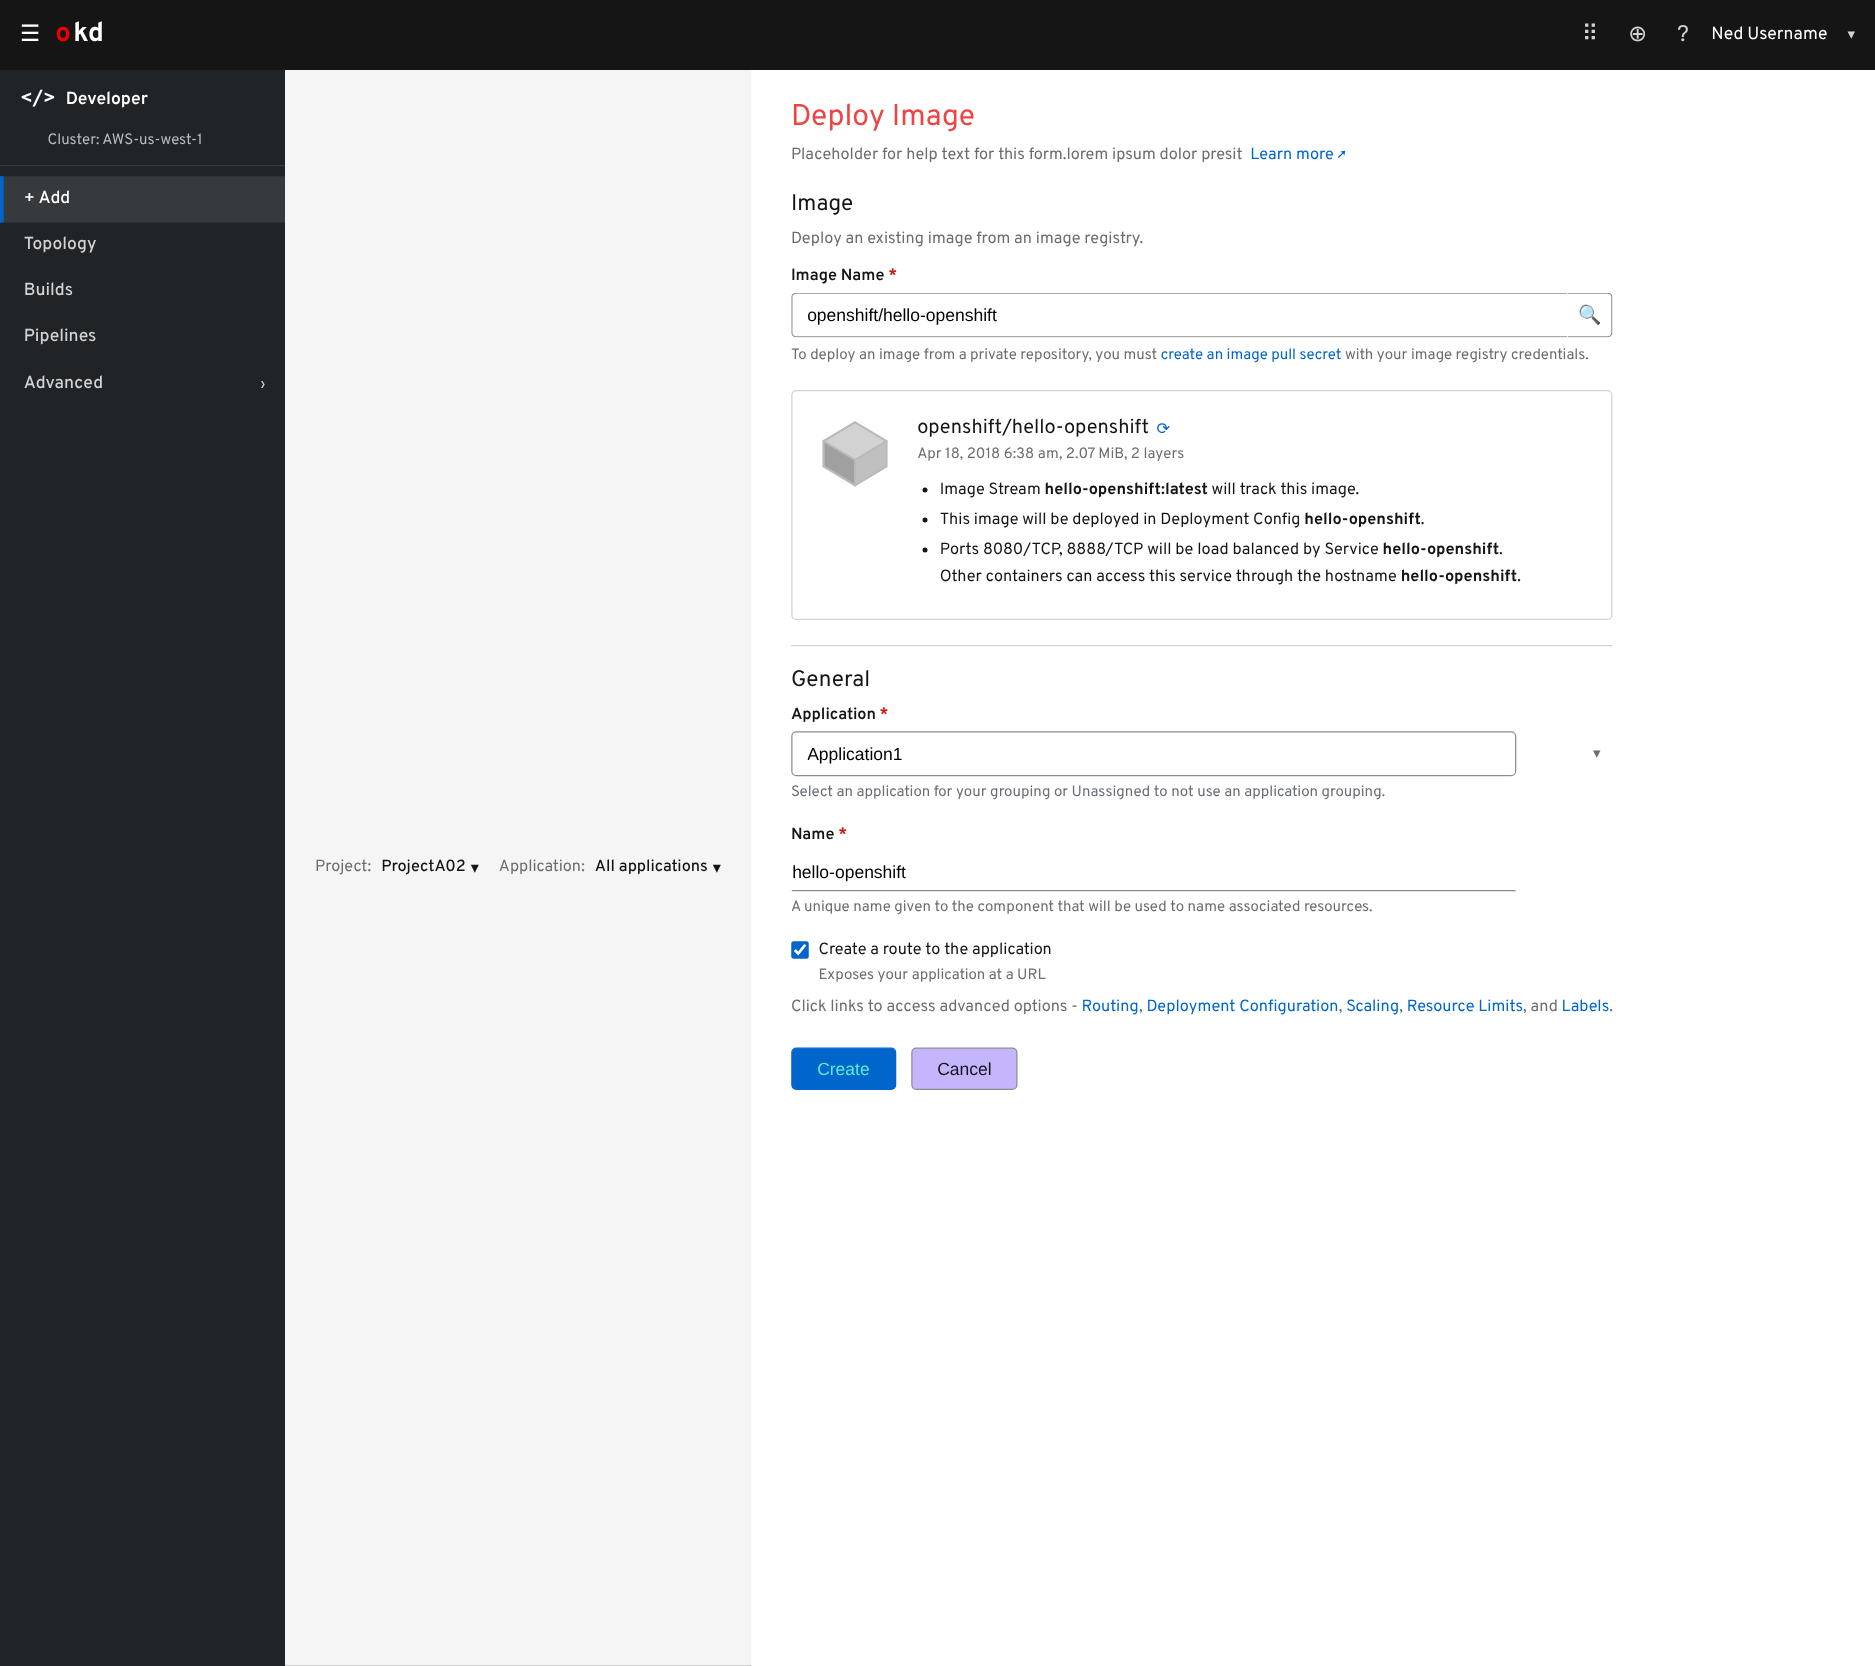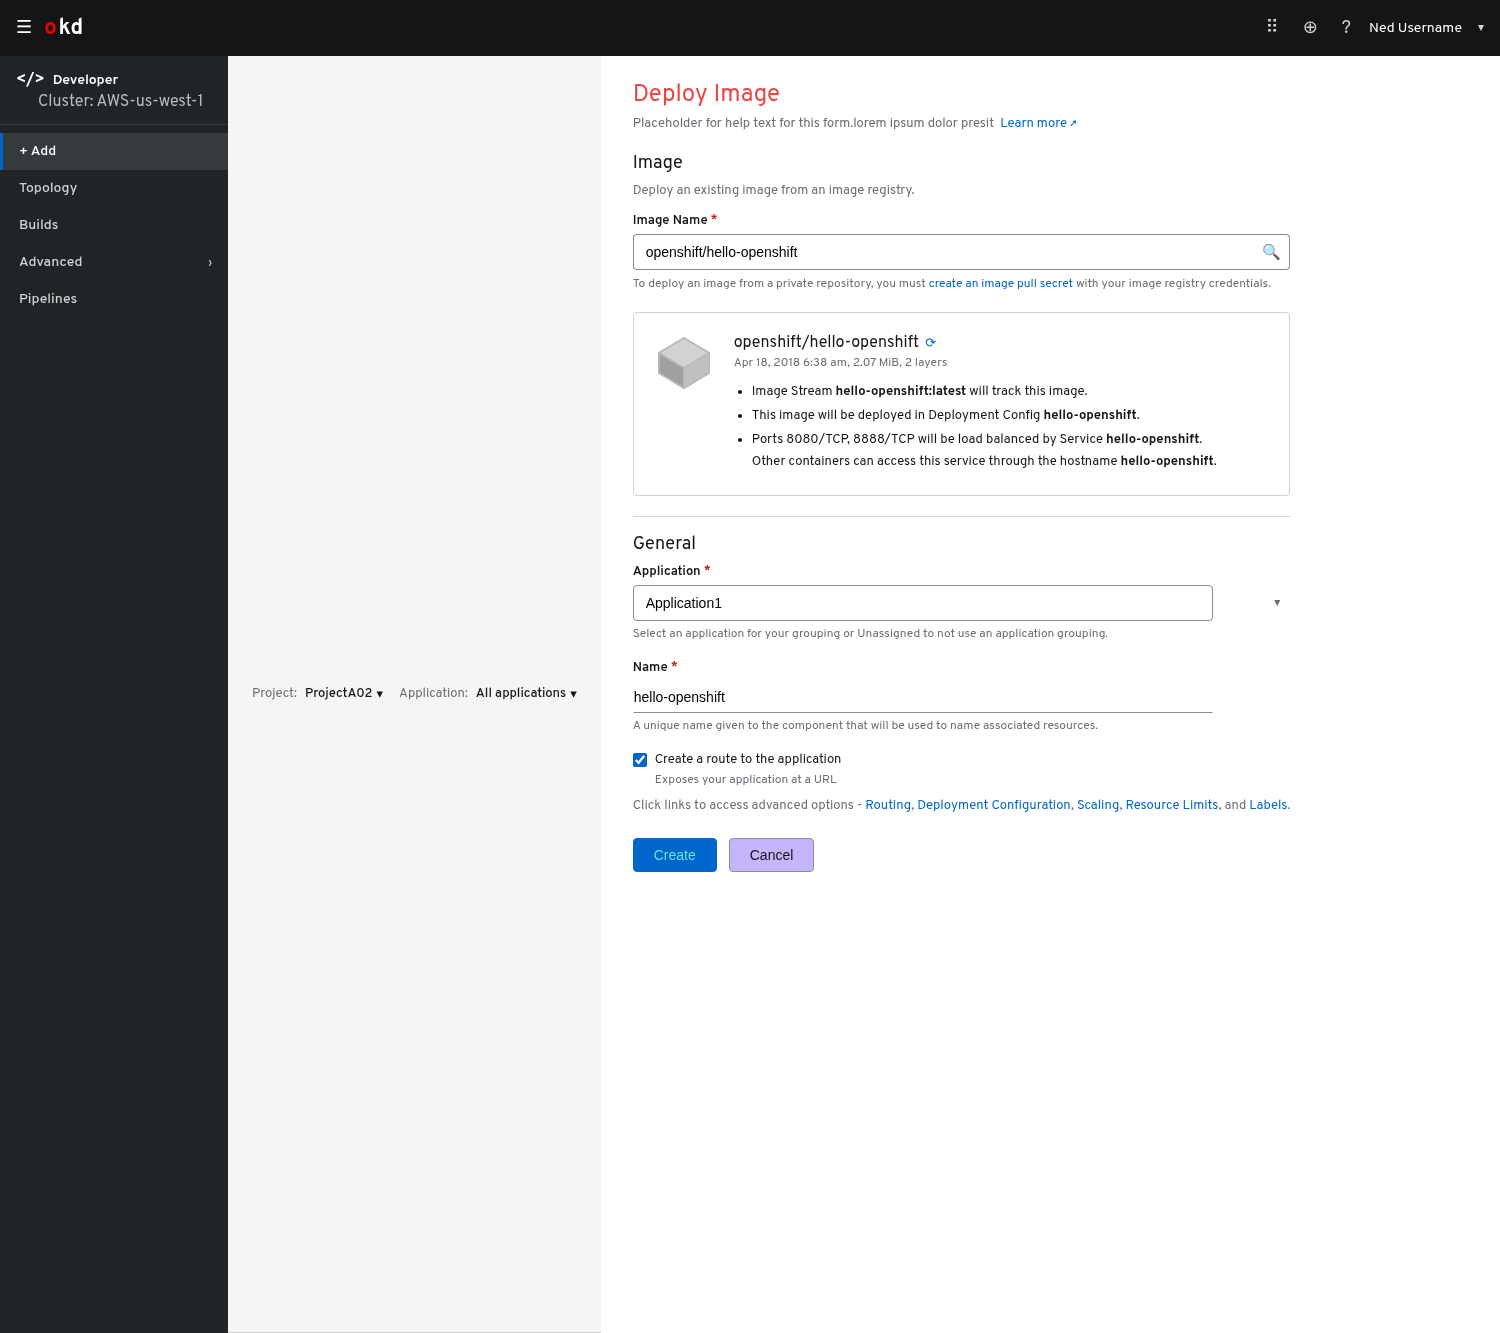--- a/index.html
+++ b/index.html
@@ -38,21 +38,21 @@
       display: flex;
       flex-direction: column;
       flex-shrink: 0;
       overflow-y: auto;
     }
     .sidebar-context {
       padding: 14px 16px 12px;
       border-bottom: 1px solid rgba(255,255,255,0.1);
     }
     .sidebar-context-title { display: flex; align-items: center; gap: 8px; font-size: 14px; font-weight: 600; color: #fff; }
-    .sidebar-context-sub { font-size: 16px; color: #b8bbbe; margin-top: 2px; padding-left: 22px; }
+    .sidebar-context-sub { font-size: 12px; color: #b8bbbe; margin-top: 14px; padding-left: 22px; }
     .sidebar-nav { padding: 8px 0; }
     .sidebar-item {
       display: flex;
       align-items: center;
       padding: 10px 16px;
       cursor: pointer;
       color: #d2d2d2;
       font-size: 14px;
       font-weight: 500;
       border-left: 3px solid transparent;
@@ -250,25 +250,25 @@
       <div class="sidebar-item active">
         <span>+ Add</span>
       </div>
       <div class="sidebar-item">
         <span>Topology</span>
       </div>
       <div class="sidebar-item">
         <span>Builds</span>
       </div>
       <div class="sidebar-item">
+        <span>Pipelines</span>
+      </div>
+      <div class="sidebar-item">
         <span>Advanced</span>
         <span class="sidebar-item-chevron">›</span>
-      </div>
-      <div class="sidebar-item">
-        <span>Pipelines</span>
       </div>
     </nav>
   </aside>
 
   <div class="content-area">
 
     <div class="sub-header">
       <span class="sub-header-label">Project:</span>
       <div class="sub-header-value">
         <span>ProjectA02</span>

